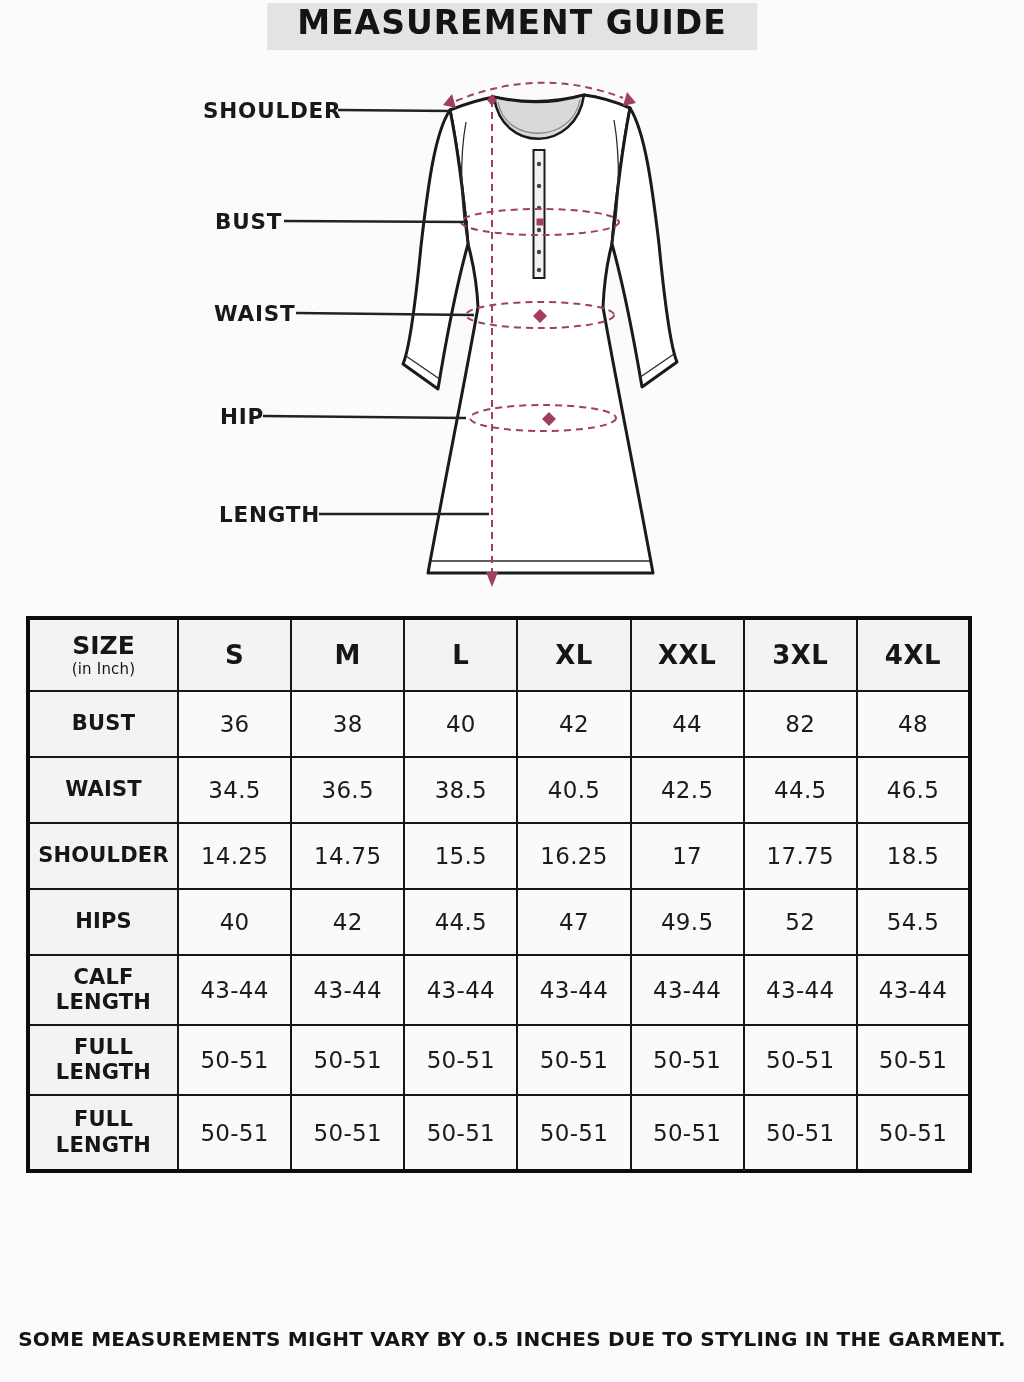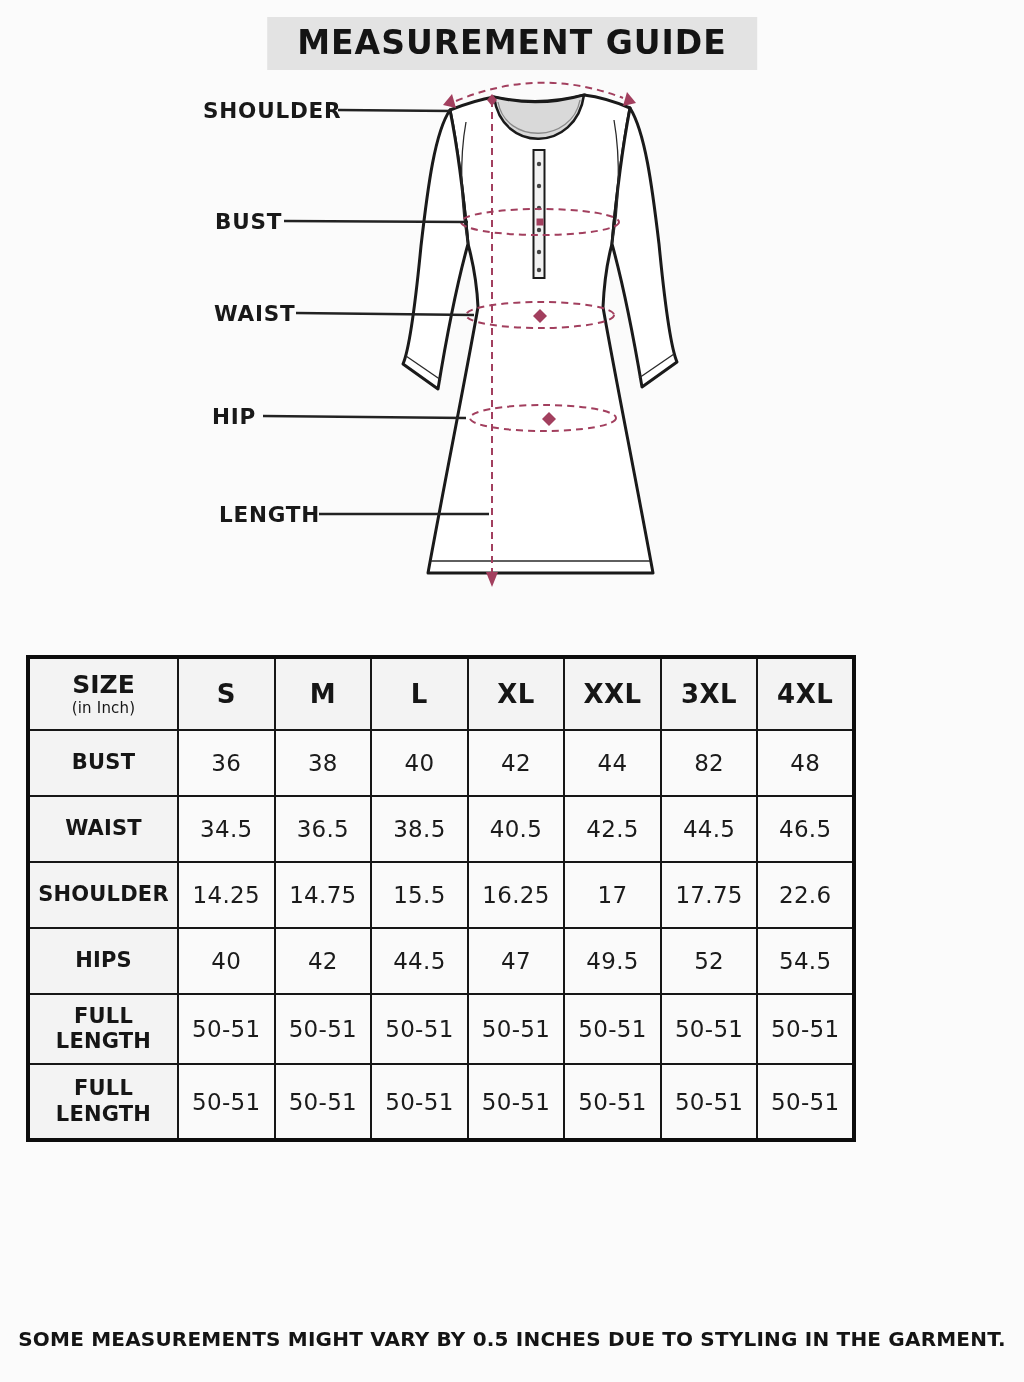--- a/index.html
+++ b/index.html
@@ -3,41 +3,41 @@
 <meta charset="utf-8">
 <style>
   html,body { margin:0; padding:0; }
   .page {
     position:relative; width:1024px; height:1382px;
     background:#fbfbfb; overflow:hidden;
     font-family:"DejaVu Sans","Liberation Sans",sans-serif;
     color:#161616;
   }
   .title-band {
-    position:absolute; top:17px; left:50%; transform:translateX(-50%);
-    background:#e3e3e3; padding:6px 30px 8px;
+    position:absolute; top:3px; left:50%; transform:translateX(-50%);
+    background:#e3e3e3; padding:0 30px 8px;
     font-size:33px; font-weight:bold; letter-spacing:1px; color:#141414;
     white-space:nowrap;
   }
   .fig-label {
     position:absolute; transform:translateY(-50%);
     font-size:21.5px; font-weight:bold; letter-spacing:0.8px; color:#191919;
     white-space:nowrap;
   }
   #lbl-shoulder { left:203px; top:110px; }
   #lbl-bust     { left:215px; top:221px; }
   #lbl-waist    { left:214px; top:313px; }
-  #lbl-hip      { left:212px; top:416px; }
+  #lbl-hip      { left:220px; top:416px; }
   #lbl-length   { left:219px; top:514px; }
   .diagram { position:absolute; left:0; top:60px; }
 
   .table-wrap { position:absolute; left:26px; top:616px; }
   table.size-table {
-    border-collapse:collapse; table-layout:fixed; width:830px;
-    border:4px solid #0d0d0d; background:#fafafa;margin-top:39px;
+    border-collapse:collapse; table-layout:fixed; width:946px;
+    border:4px solid #0d0d0d; background:#fafafa;
   }
   .size-table th, .size-table td {
     border:2.4px solid #161616; text-align:center; vertical-align:middle;
     padding:0 4px; overflow:hidden;
   }
   .size-table thead tr { height:73px; }
   .size-table tbody tr { height:66px; }
   .size-table tbody tr.tall { height:70px; }
   .size-table tbody tr.last { height:76px; }
   .size-table th { background:#f3f3f3; font-weight:bold; }
@@ -178,33 +178,43 @@
           <td>46.5</td>
         </tr>
         <tr>
           <th>SHOULDER</th>
           <td>14.25</td>
           <td>14.75</td>
           <td>15.5</td>
           <td>16.25</td>
           <td>17</td>
           <td>17.75</td>
-          <td>22.6</td>
+          <td>18.5</td>
         </tr>
         <tr>
           <th>HIPS</th>
           <td>40</td>
           <td>42</td>
           <td>44.5</td>
           <td>47</td>
           <td>49.5</td>
           <td>52</td>
           <td>54.5</td>
         </tr>
         <tr class="tall">
+          <th>CALF LENGTH</th>
+          <td>43-44</td>
+          <td>43-44</td>
+          <td>43-44</td>
+          <td>43-44</td>
+          <td>43-44</td>
+          <td>43-44</td>
+          <td>43-44</td>
+        </tr>
+        <tr class="tall">
           <th>FULL LENGTH</th>
           <td>50-51</td>
           <td>50-51</td>
           <td>50-51</td>
           <td>50-51</td>
           <td>50-51</td>
           <td>50-51</td>
           <td>50-51</td>
         </tr>
         <tr class="last">

